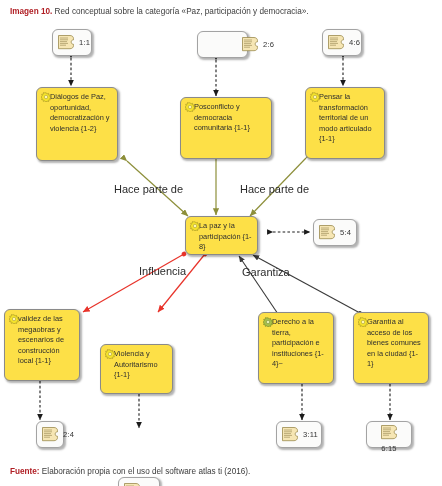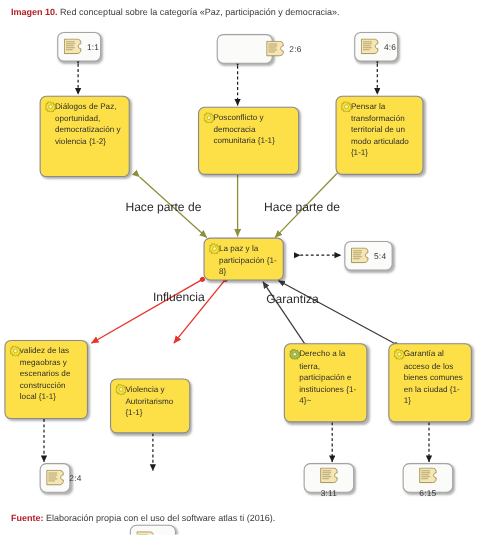--- a/index.html
+++ b/index.html
@@ -190,21 +190,21 @@
       <svg viewBox="0 0 17 15" width="17" height="15">
           <path d="M.5.5h11.5c2 0 3.5 1.2 3.5 3.2v1.1c-1.6.1-2.3 1-2.3 2.3 0 1.3.8 2.1 2.3 2.2v1.2c0 2-1.5 3.2-3.5 3.2H.5z" fill="#f6e6b4" stroke="#9a8a4e" stroke-width=".8"></path>
           <g stroke="#8b7b45" stroke-width=".55">
             <path d="M2 3h8M2 4.8h8M2 6.6h7M2 8.4h8M2 10.2h6"></path>
           </g>
         </svg>
     </span>
     <span class="doclabel">1:4</span>
   </div>
 
-  <div class="doc" style="left:276px;top:421px;width:46px;height:27px;flex-direction:column;">
+  <div class="doc" style="left:276px;top:421px;width:46px;height:27px;">
     <span class="docglyph">
       <svg viewBox="0 0 17 15" width="17" height="15">
           <path d="M.5.5h11.5c2 0 3.5 1.2 3.5 3.2v1.1c-1.6.1-2.3 1-2.3 2.3 0 1.3.8 2.1 2.3 2.2v1.2c0 2-1.5 3.2-3.5 3.2H.5z" fill="#f6e6b4" stroke="#9a8a4e" stroke-width=".8"></path>
           <g stroke="#8b7b45" stroke-width=".55">
             <path d="M2 3h8M2 4.8h8M2 6.6h7M2 8.4h8M2 10.2h6"></path>
           </g>
         </svg>
     </span>
     <span class="doclabel">3:11</span>
   </div>

